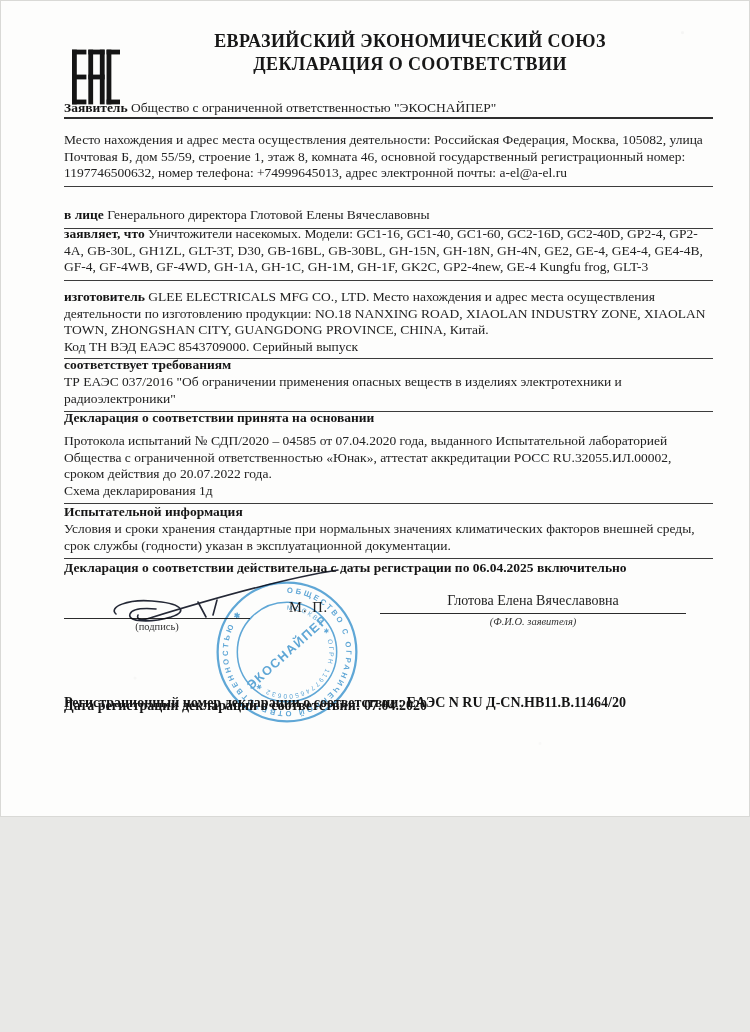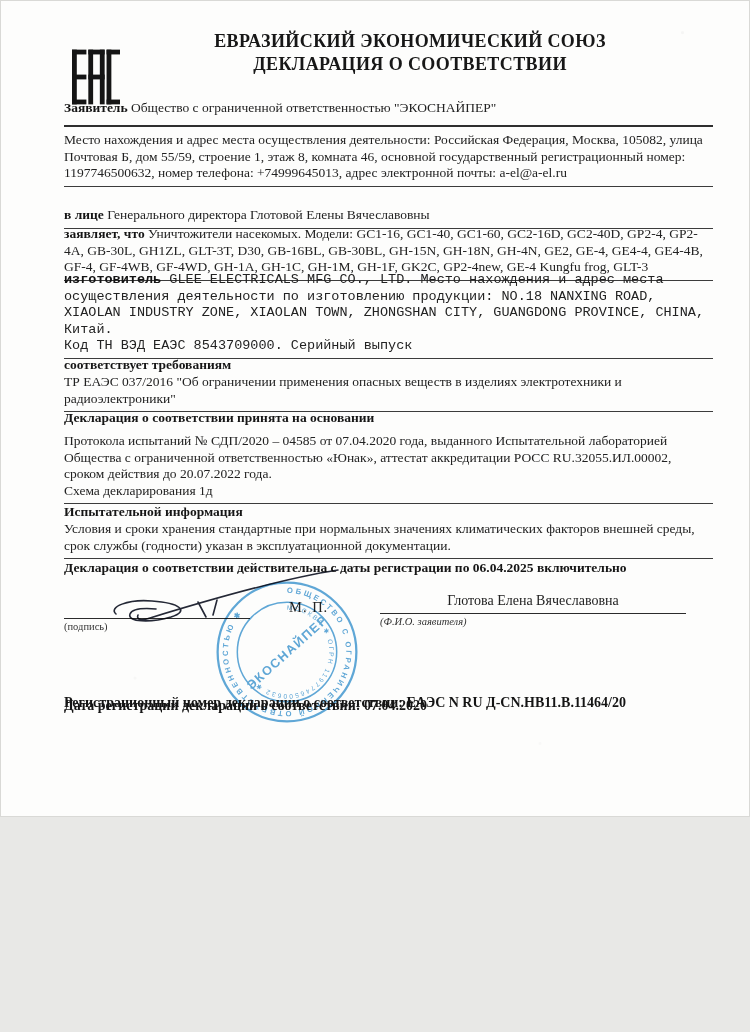--- a/index.html
+++ b/index.html
@@ -26,21 +26,21 @@
     line-height:23px;
     letter-spacing:.4px;
     color:#171717;
   }
   .body-text{font-size:13.5px;line-height:16.5px;color:#222;}
   .sec{left:64px;width:649px;}
   .rule1{border-bottom:1.2px solid #3c3c3c;}
   .rule2{border-bottom:2px solid #2e2e2e;}
   b{color:#141414;}
   .heading{font-weight:bold;font-size:13.5px;color:#161616;}
-  .caption{font-size:10.5px;color:#333;text-align:left;}
+  .caption{font-size:10.5px;color:#333;text-align:center;}
   .sig-line{border-top:1.4px solid #2b2b2b;}
   .footer-line{font-size:14px;font-weight:bold;color:#151515;}
   .mp{font-size:14.5px;color:#222;letter-spacing:1px;}
   .name{font-size:14px;color:#222;text-align:center;}
   svg{display:block;}
   .stamp{mix-blend-mode:multiply;opacity:.85;}
   .ink{mix-blend-mode:multiply;}
 </style>
 </head>
 <body>
@@ -66,40 +66,40 @@
         <rect x="36" y="52" width="14" height="5"></rect>
       </g>
     </svg>
   </div>
 
   <div class="abs title">
     <div>ЕВРАЗИЙСКИЙ ЭКОНОМИЧЕСКИЙ СОЮЗ</div>
     <div>ДЕКЛАРАЦИЯ О СООТВЕТСТВИИ</div>
   </div>
 
-  <div class="abs sec body-text rule2" style="top:100px;padding-bottom:8px;">
+  <div class="abs sec body-text rule2" style="top:100px;">
     <b>Заявитель</b>
     <span>Общество с ограниченной ответственностью "ЭКОСНАЙПЕР"</span>
   </div>
 
   <div class="abs sec body-text rule1" style="top:132px;padding-bottom:4px;">
     <span>Место нахождения и адрес места осуществления деятельности: Российская Федерация, Москва, 105082, улица Почтовая Б, дом 55/59, строение 1, этаж 8, комната 46, основной государственный регистрационный номер: 1197746500632, номер телефона: +74999645013, адрес электронной почты: a-el@a-el.ru</span>
   </div>
 
   <div class="abs sec body-text rule1" style="top:207px;padding-bottom:4px;">
     <b>в лице</b>
     <span>Генерального директора Глотовой Елены Вячеславовны</span>
   </div>
 
   <div class="abs sec body-text rule1" style="top:226px;padding-bottom:4px;">
     <b>заявляет, что</b>
     <span>Уничтожители насекомых.  Модели: GC1-16, GC1-40, GC1-60, GC2-16D, GC2-40D, GP2-4, GP2-4A, GB-30L, GH1ZL, GLT-3T, D30, GB-16BL, GB-30BL, GH-15N, GH-18N, GH-4N, GE2, GE-4, GE4-4, GE4-4B, GF-4, GF-4WB, GF-4WD, GH-1A, GH-1C, GH-1M, GH-1F, GK2C, GP2-4new, GE-4 Kungfu frog, GLT-3</span>
   </div>
 
-  <div class="abs sec body-text rule1" style="top:272px;padding-bottom:3px;font-family:Liberation Mono, monospace;">
+  <div class="abs sec body-text rule1" style="top:289px;padding-bottom:3px;">
     <div>
       <b>изготовитель</b>
       <span>GLEE ELECTRICALS MFG CO., LTD. Место нахождения и адрес места осуществления деятельности по изготовлению продукции: NO.18 NANXING ROAD, XIAOLAN INDUSTRY ZONE, XIAOLAN TOWN, ZHONGSHAN CITY, GUANGDONG PROVINCE, CHINA, Китай.</span>
     </div>
     <div>Код ТН ВЭД ЕАЭС 8543709000. Серийный выпуск</div>
   </div>
 
   <div class="abs sec heading" style="top:357px;">соответствует требованиям</div>
   <div class="abs sec body-text rule1" style="top:374px;padding-bottom:4px;">
     <span>ТР ЕАЭС 037/2016 "Об ограничении применения опасных веществ в изделиях электротехники и радиоэлектроники"</span>

